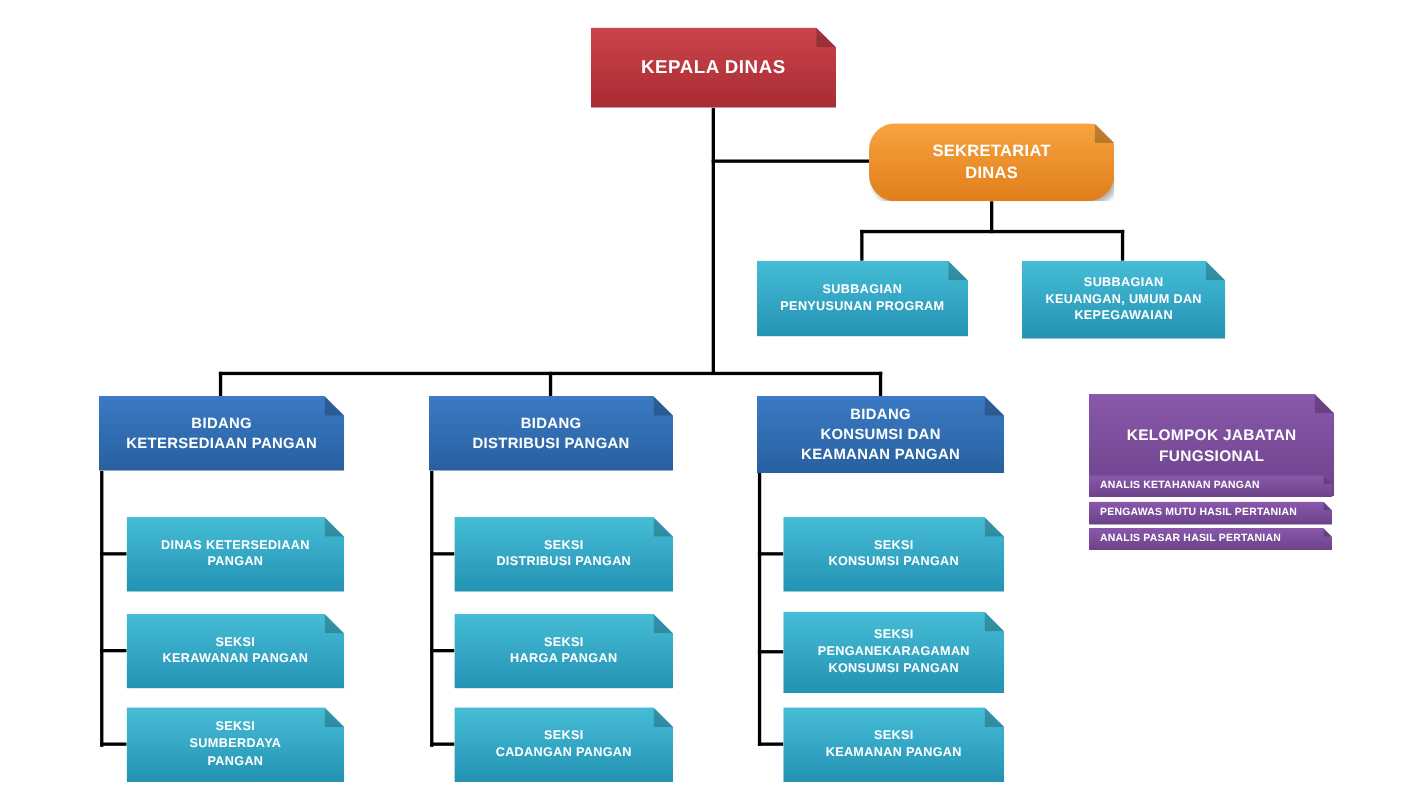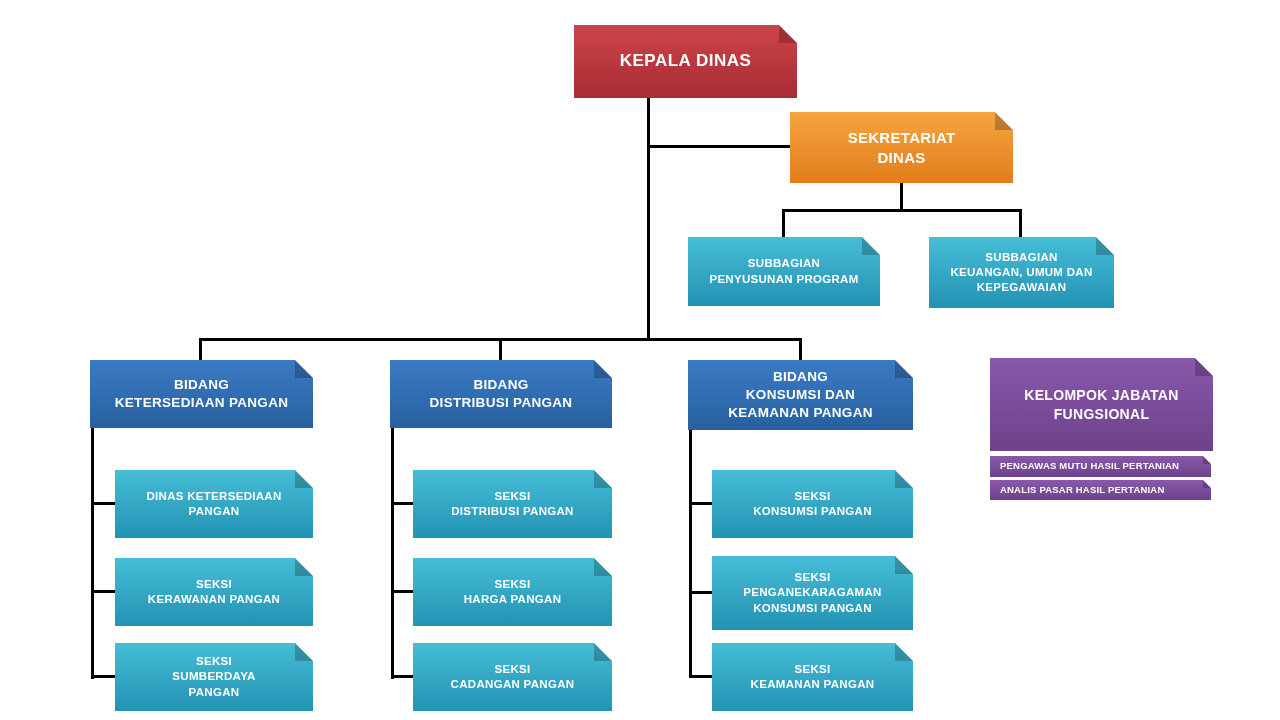--- a/index.html
+++ b/index.html
@@ -38,21 +38,21 @@
     content: "";
     position: absolute;
     top: 0; right: 0;
     width: var(--notch);
     height: var(--notch);
     background: rgba(0,0,0,.22);
     clip-path: polygon(0 0, 100% 100%, 0 100%);
   }
 
   .red    { background: linear-gradient(180deg, #CC444B 0%, #A82C33 100%); }
-  .orange { background: linear-gradient(180deg, #F7A440 0%, #E07E1B 100%); }
+  .orange { background: linear-gradient(180deg, #F7A440 0%, #E07E1B 100%); border-radius: 24px; }
   .teal   { background: linear-gradient(180deg, #46BDD6 0%, #2392B3 100%); }
   .blue   { background: linear-gradient(180deg, #3B7AC4 0%, #27609F 100%); }
   .purple { background: linear-gradient(180deg, #8A58AC 0%, #6C4289 100%); }
 
   .t-xl  { font-size: 17px; letter-spacing: .5px; }
   .t-lg  { font-size: 15px; }
   .t-md  { font-size: 13.5px; }
   .t-md2 { font-size: 14px; }
   .t-sm  { font-size: 11.5px; }
 
@@ -90,41 +90,42 @@
   <div class="line" style="left:391px;top:428px;width:3px;height:251px;"></div>
   <div class="line" style="left:391px;top:502px;width:22px;height:3px;"></div>
   <div class="line" style="left:391px;top:590px;width:22px;height:3px;"></div>
   <div class="line" style="left:391px;top:675px;width:22px;height:3px;"></div>
 
   <div class="line" style="left:689px;top:430px;width:3px;height:248px;"></div>
   <div class="line" style="left:689px;top:502px;width:23px;height:3px;"></div>
   <div class="line" style="left:689px;top:591px;width:23px;height:3px;"></div>
   <div class="line" style="left:689px;top:675px;width:23px;height:3px;"></div>
 
-  <div class="node red t-xl" style="left:537px;top:25px;width:223px;height:73px;margin-left:37px;">KEPALA DINAS</div>
+  <div class="node red t-xl" style="left:537px;top:25px;width:223px;height:73px;">KEPALA DINAS</div>
 
   <div class="node orange t-lg" style="left:790px;top:112px;width:223px;height:71px;">SEKRETARIAT
 DINAS</div>
 
   <div class="node teal t-sm" style="left:688px;top:237px;width:192px;height:69px;">SUBBAGIAN
 PENYUSUNAN PROGRAM</div>
   <div class="node teal t-sm" style="left:929px;top:237px;width:185px;height:71px;">SUBBAGIAN
 KEUANGAN, UMUM DAN
 KEPEGAWAIAN</div>
 
   <div class="node blue t-md" style="left:90px;top:360px;width:223px;height:68px;">BIDANG
 KETERSEDIAAN PANGAN</div>
   <div class="node blue t-md" style="left:390px;top:360px;width:222px;height:68px;">BIDANG
 DISTRIBUSI PANGAN</div>
   <div class="node blue t-md" style="left:688px;top:360px;width:225px;height:70px;">BIDANG
 KONSUMSI DAN
 KEAMANAN PANGAN</div>
 
   <div class="node purple t-md2" style="left:990px;top:358px;width:223px;height:93px;">KELOMPOK JABATAN
 FUNGSIONAL</div>
+  <div class="node purple bar" style="left:990px;top:432px;width:221px;height:20px;">ANALIS KETAHANAN PANGAN</div>
   <div class="node purple bar" style="left:990px;top:456px;width:221px;height:21px;">PENGAWAS MUTU HASIL PERTANIAN</div>
   <div class="node purple bar" style="left:990px;top:480px;width:221px;height:20px;">ANALIS PASAR HASIL PERTANIAN</div>
 
   <div class="node teal t-sm" style="left:115px;top:470px;width:198px;height:68px;">DINAS KETERSEDIAAN
 PANGAN</div>
   <div class="node teal t-sm" style="left:115px;top:558px;width:198px;height:68px;">SEKSI
 KERAWANAN PANGAN</div>
   <div class="node teal t-sm" style="left:115px;top:643px;width:198px;height:68px;">SEKSI
 SUMBERDAYA
 PANGAN</div>

